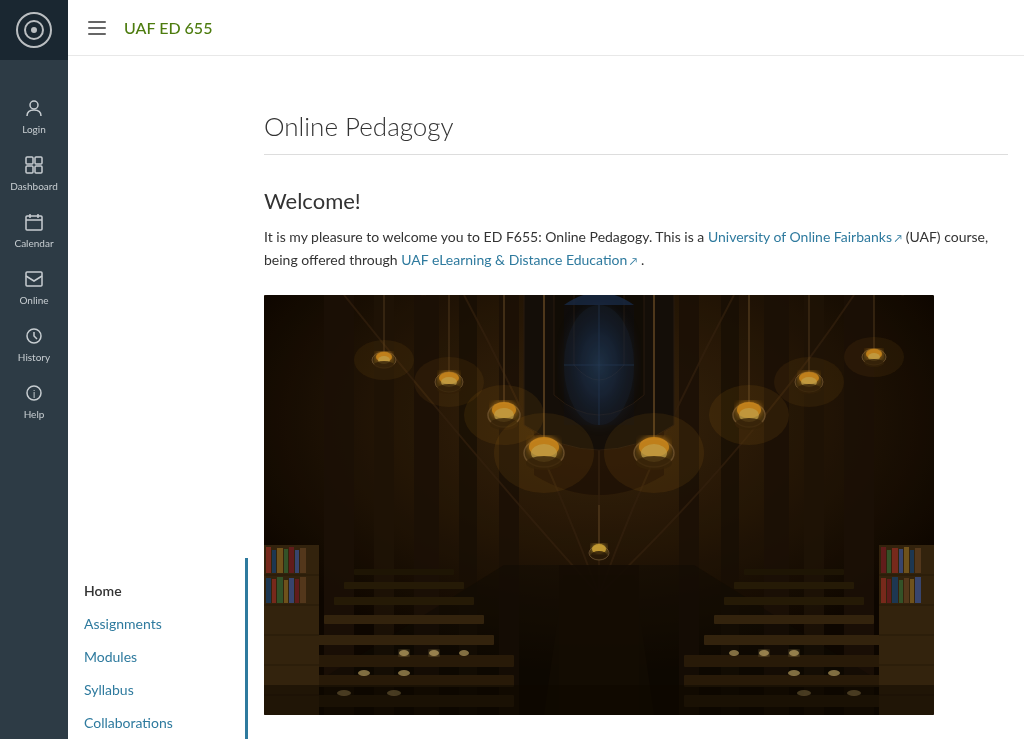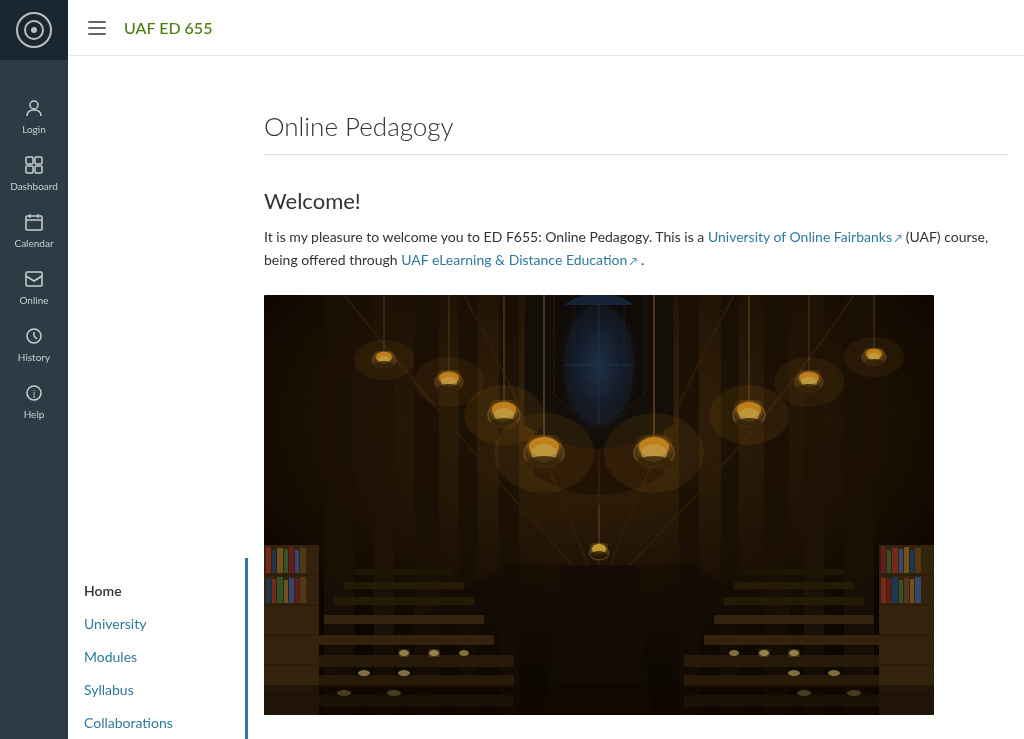--- a/index.html
+++ b/index.html
@@ -303,21 +303,21 @@
       <span></span>
       <span></span>
     </div>
     <span class="topbar-title">UAF ED 655</span>
   </div>
 
   <div class="content-area">
 
     <nav class="course-nav">
       <a class="course-nav-item active">Home</a>
-      <a class="course-nav-item">University</a>
+      <a class="course-nav-item">Assignments</a>
       <a class="course-nav-item">Modules</a>
       <a class="course-nav-item">Syllabus</a>
       <a class="course-nav-item">Collaborations</a>
     </nav>
 
     <div class="page-content">
       <h1 class="page-title">Online Pedagogy</h1>
 
       <div class="welcome-section">
         <h2 class="welcome-heading">Welcome!</h2>

